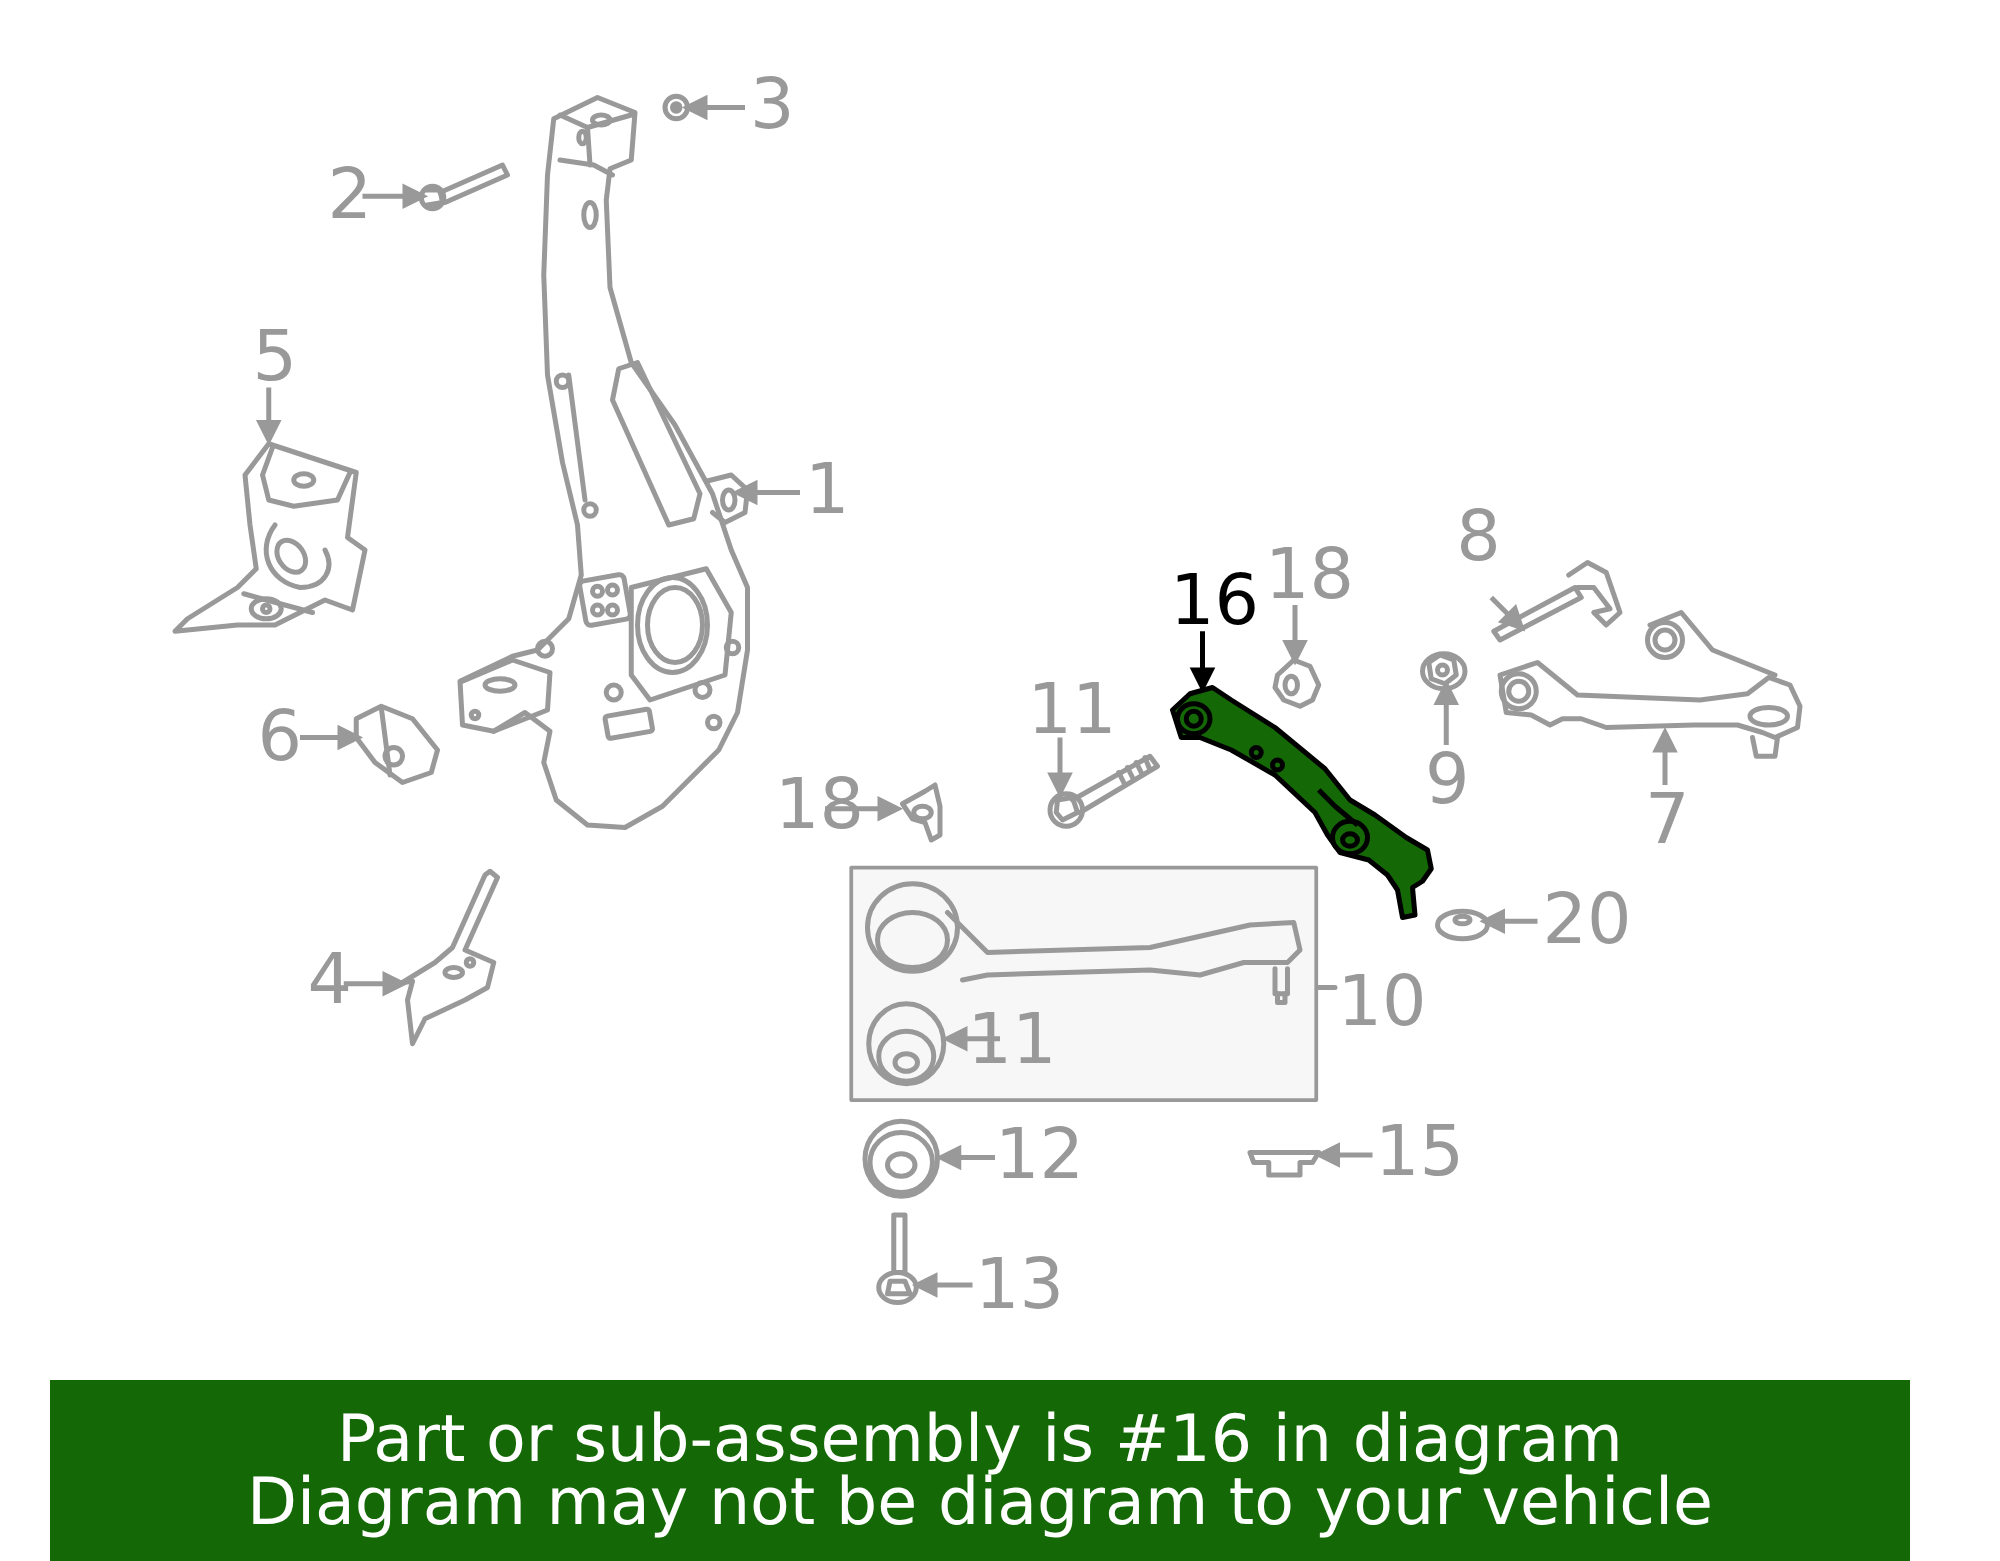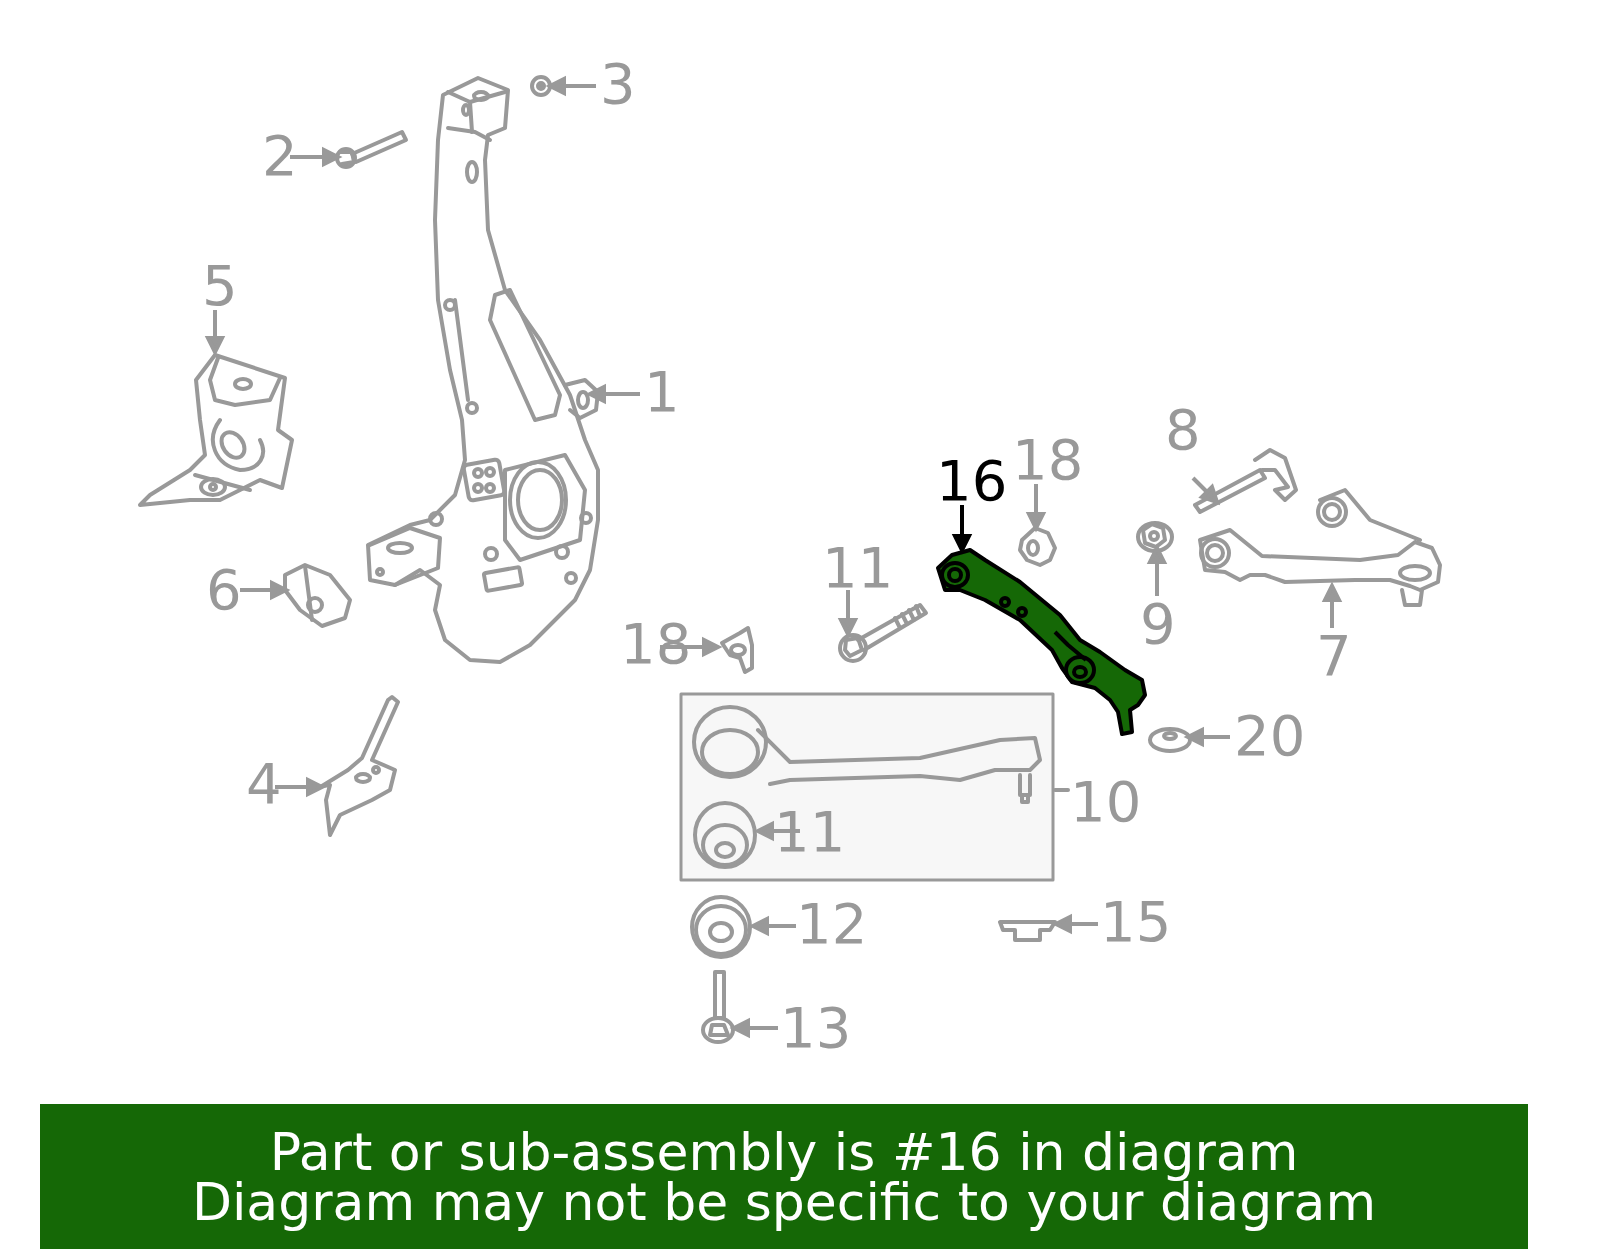--- a/index.html
+++ b/index.html
@@ -232,14 +232,14 @@
   <span class="callout" style="left:620px;top:616px;">18</span>
   <span class="callout" style="left:1100px;top:894px;">15</span>
   <span class="callout active" style="left:936px;top:453px;">16</span>
   <span class="callout" style="left:822px;top:540px;">11</span>
   <span class="callout" style="left:1012px;top:432px;">18</span>
   <span class="callout" style="left:1234px;top:708px;">20</span>
 </div>
 
 <div id="banner">
   <div class="line">Part or sub-assembly is #16 in diagram</div>
-  <div class="line">Diagram may not be specific to your diagram</div>
+  <div class="line">Diagram may not be diagram to your vehicle</div>
 </div>
 
 </body></html>

